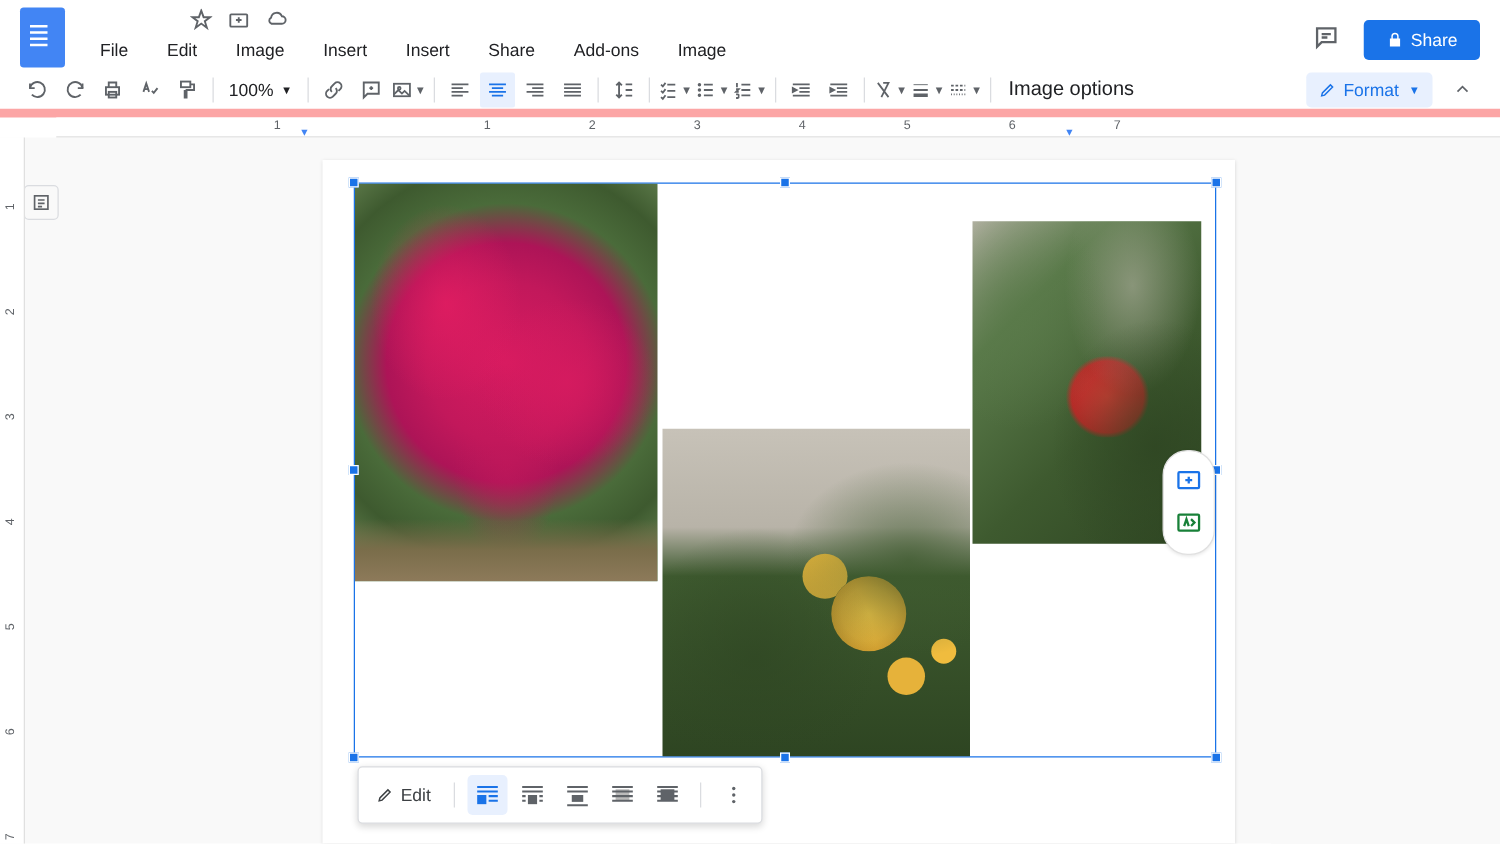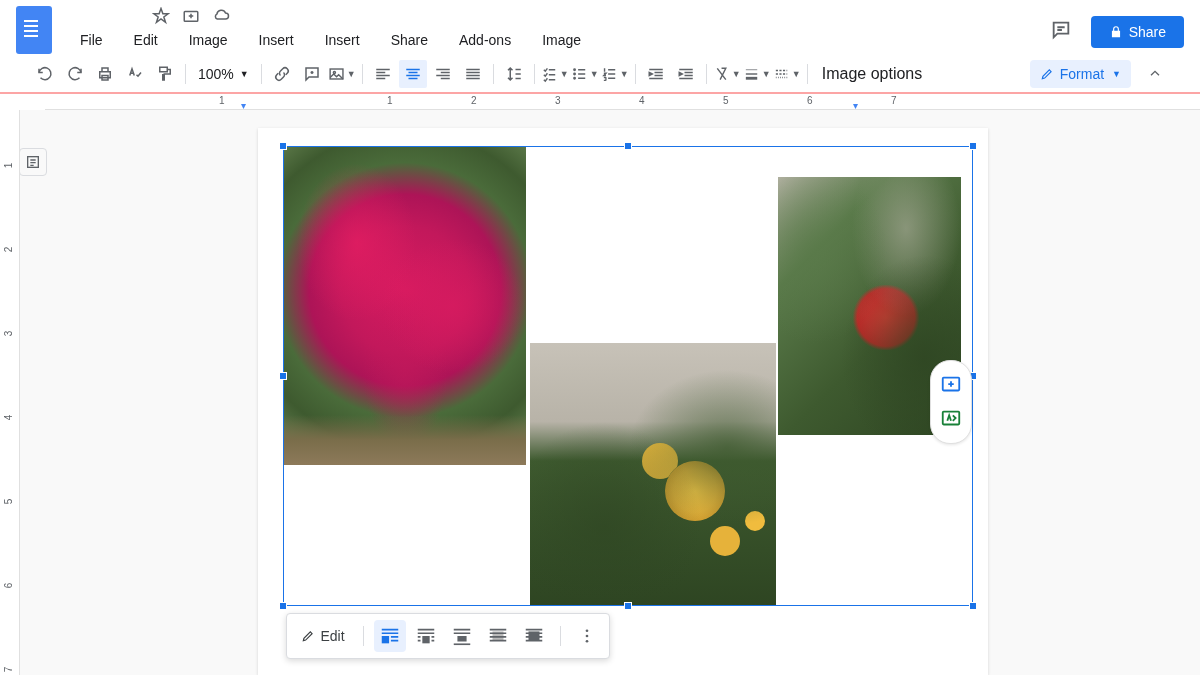--- a/index.html
+++ b/index.html
@@ -13,21 +13,21 @@
 .title-row { display: flex; align-items: center; gap: 10px; margin-bottom: 2px; height: 20px; }
 .title-icons { display: flex; gap: 12px; color: #5f6368; margin-left: 80px; }
 .title-icons span { width: 18px; height: 18px; display: flex; align-items: center; justify-content: center; cursor: pointer; }
 .menu-row { display: flex; gap: 15px; }
 .menu-item { padding: 4px 8px; font-size: 14px; color: #202124; cursor: pointer; border-radius: 4px; }
 .header-right { display: flex; align-items: flex-end; gap: 12px; margin-top: 6px; }
 .comment-btn { width: 36px; height: 36px; display: flex; align-items: center; justify-content: center; cursor: pointer; color: #5f6368; }
 .share-btn { background: #1a73e8; color: #fff; border: none; padding: 8px 18px; border-radius: 4px; font-size: 14px; font-weight: 500; cursor: pointer; display: flex; align-items: center; gap: 6px; }
 
 
-.toolbar { display: flex; align-items: center; padding: 4px 31px; border-bottom: 2px solid #fca5a5; height: 38px; gap: 2px; }
+.toolbar { display: flex; align-items: center; padding: 4px 16px; border-bottom: 7px solid #fca5a5; height: 38px; gap: 2px; }
 .tb-btn { width: 28px; height: 28px; display: flex; align-items: center; justify-content: center; color: #5f6368; cursor: pointer; border-radius: 2px; }
 .tb-sep { width: 1px; height: 20px; background: #dadce0; margin: 0 4px; }
 .zoom { font-size: 14px; color: #202124; padding: 4px 6px; display: flex; align-items: center; gap: 4px; }
 .image-opts { font-size: 16px; color: #202124; padding: 4px 8px; cursor: pointer; }
 .editing-btn { margin-left: auto; background: #e8f0fe; color: #1a73e8; border: none; padding: 6px 10px; border-radius: 4px; font-size: 14px; display: flex; align-items: center; gap: 6px; cursor: pointer; }
 
 
 .ruler-h { height: 16px; background: #fff; border-bottom: 1px solid #e0e0e0; position: relative; margin-left: 45px; font-size: 10px; color: #5f6368; }
 .ruler-h .num { position: absolute; top: 1px; }
 .ruler-h .indent { position: absolute; top: 6px; color: #4285f4; }

